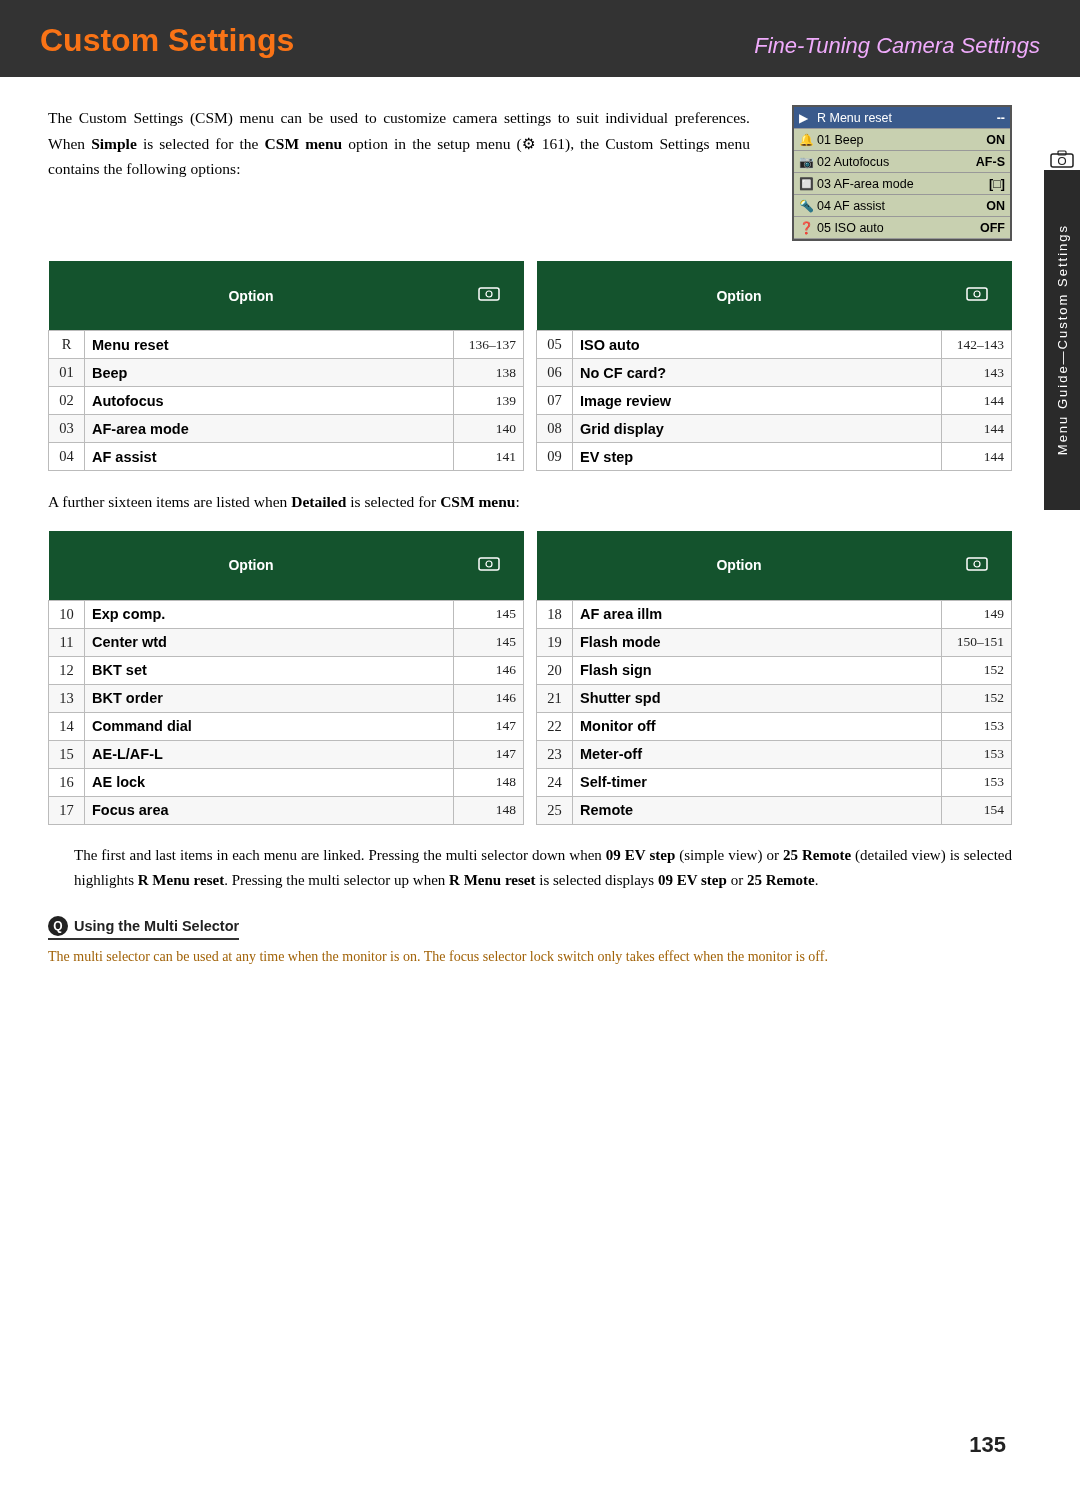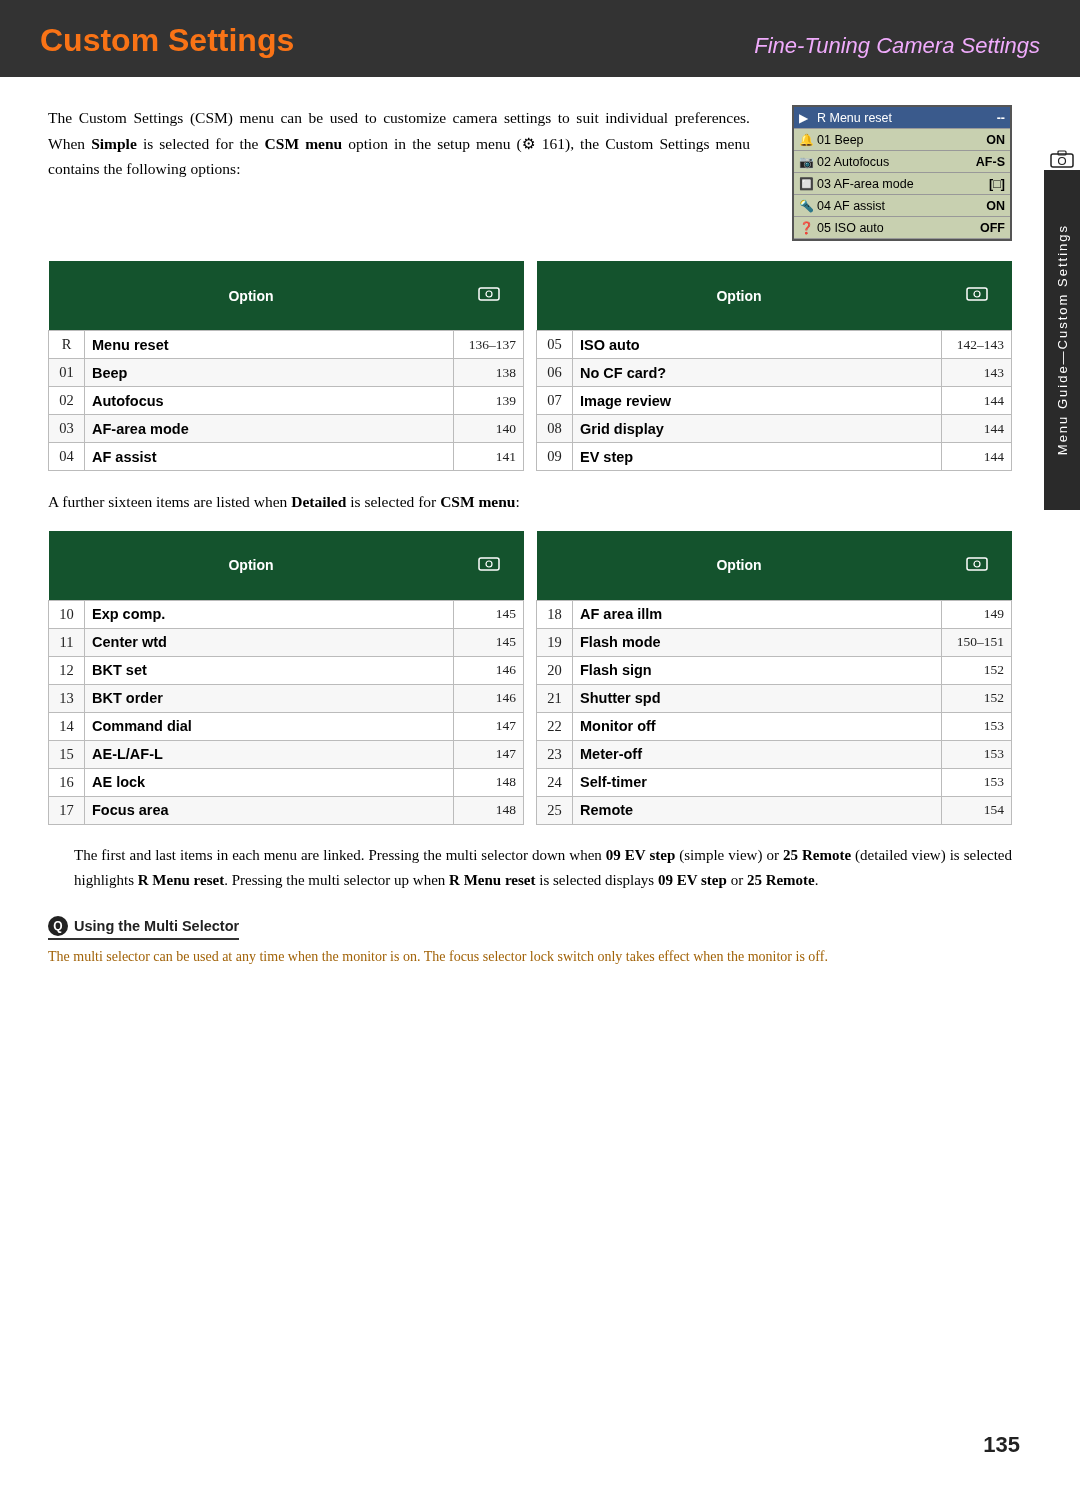--- a/index.html
+++ b/index.html
@@ -215,21 +215,21 @@
     .tip-text {
       font-size: 14px;
       line-height: 1.6;
       color: #a16207;
     }
 
     
     .page-number {
       position: absolute;
       bottom: 28px;
-      right: 60px;
+      right: 74px;
       font-size: 22px;
       font-weight: bold;
       font-family: Arial, sans-serif;
       color: #222;
     }
 
     
     .sidebar-vertical {
       position: absolute;
       right: 0;

